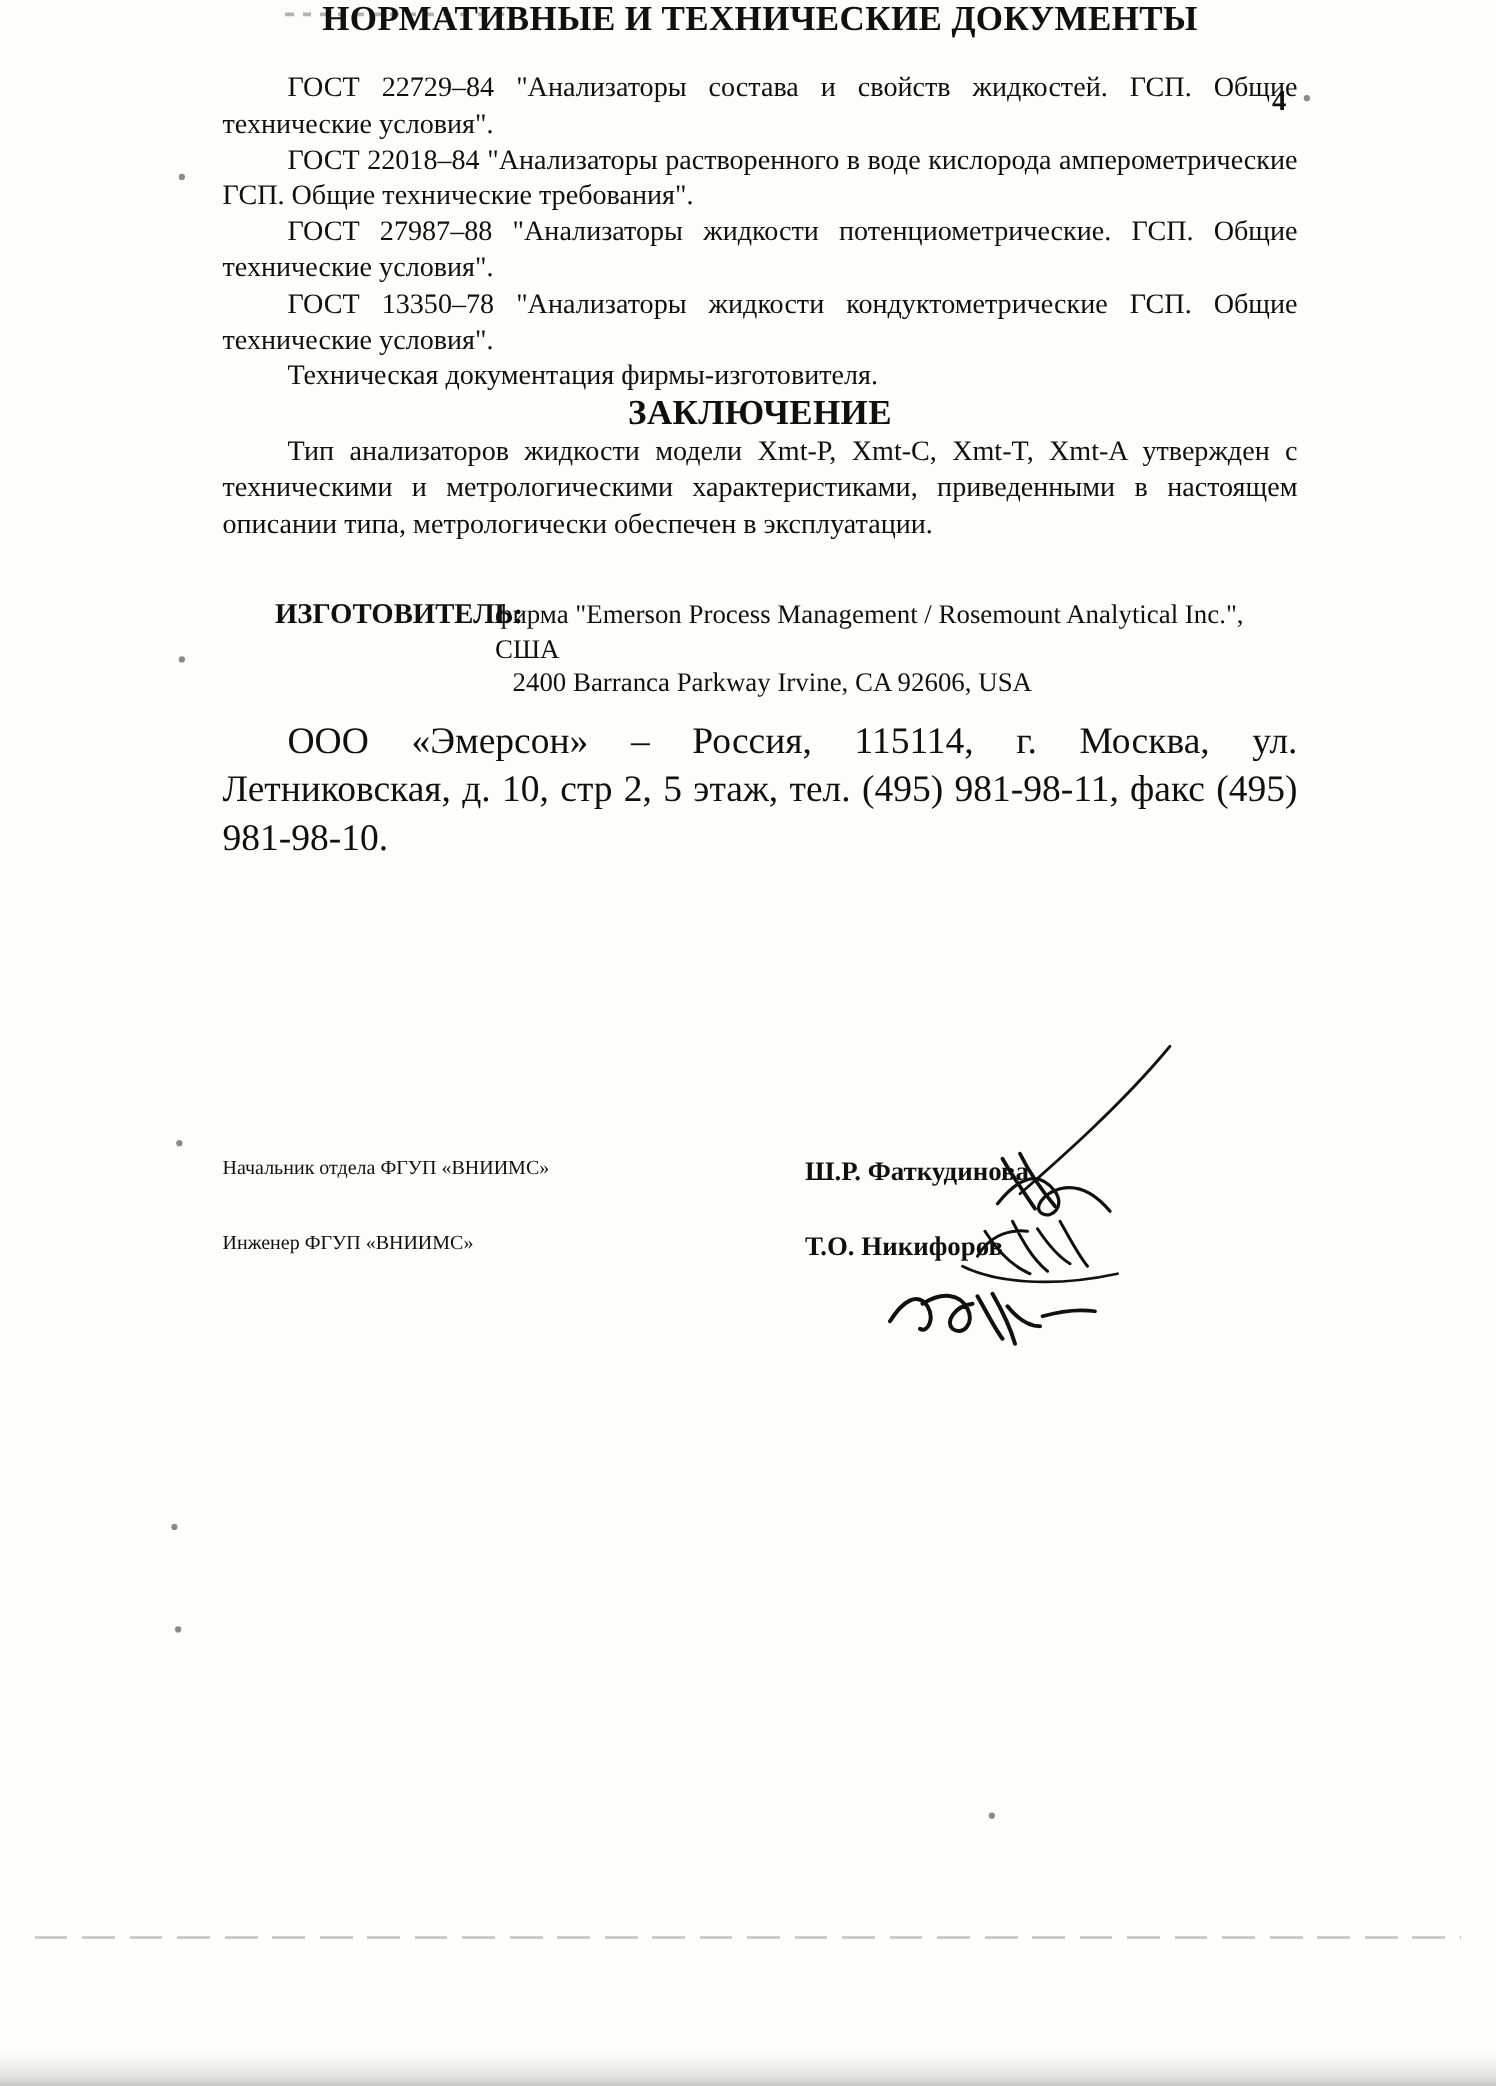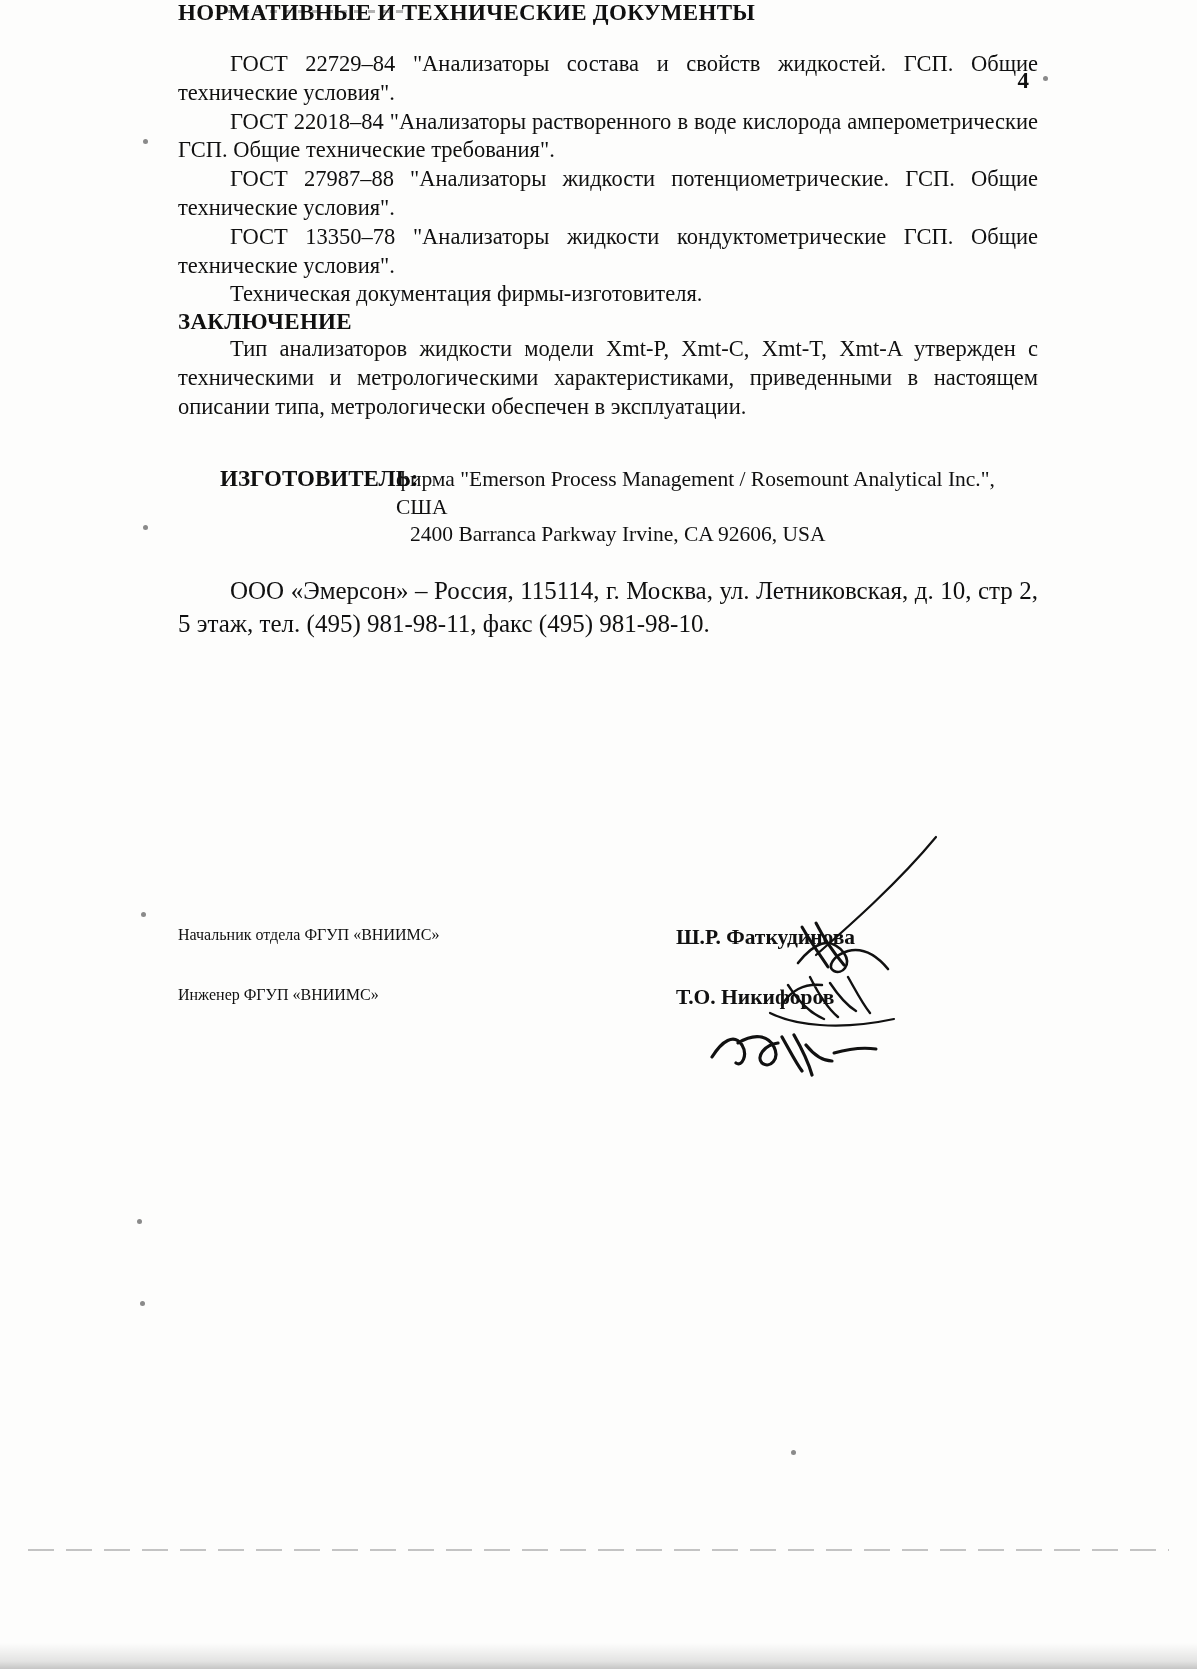--- a/index.html
+++ b/index.html
@@ -57,23 +57,23 @@
     font-size: 23px;
     font-weight: bold;
   }
   .content {
     position: absolute;
     left: 178px;
     top: 0;
     width: 860px;
   }
   h1.section-title {
-    font-size: 23px;
-    font-weight: bold;
-    text-align: left;
+    font-size: 28px;
+    font-weight: bold;
+    text-align: center;
     margin: 0;
     letter-spacing: .3px;
   }
   .title-docs { margin-top: 170px; }
   .title-concl { margin-top: 58px; }
   p.body {
     font-size: 22.5px;
     line-height: 1.28;
     margin: 0;
     text-align: justify;
@@ -103,22 +103,22 @@
   .manufacturer .value {
     font-size: 21.5px;
     line-height: 1.3;
     flex: 1;
   }
   .manufacturer .value .indent2 {
     display: block;
     padding-left: 14px;
   }
   .russia-para {
-    margin-top: 26px;
-    font-size: 25px;
+    margin-top: 12px;
+    font-size: 30px;
     line-height: 1.3;
     text-align: justify;
     text-indent: 52px;
   }
   
   .sign-block {
     position: absolute;
     left: 178px;
     top: 925px;
     width: 830px;
@@ -132,21 +132,21 @@
   }
   .sign-role {
     font-size: 16px;
     width: 390px;
     flex: 0 0 390px;
     line-height: 1.25;
   }
   .sign-name {
     font-size: 21.5px;
     font-weight: bold;
-    margin-left: 108px;
+    margin-left: 76px;
     white-space: nowrap;
   }
   .sign-row.r3 .sign-name { align-self: flex-end; }
   .sigs {
     position: absolute;
     left: 520px;
     top: -90px;
     width: 300px;
     height: 250px;
     pointer-events: none;

